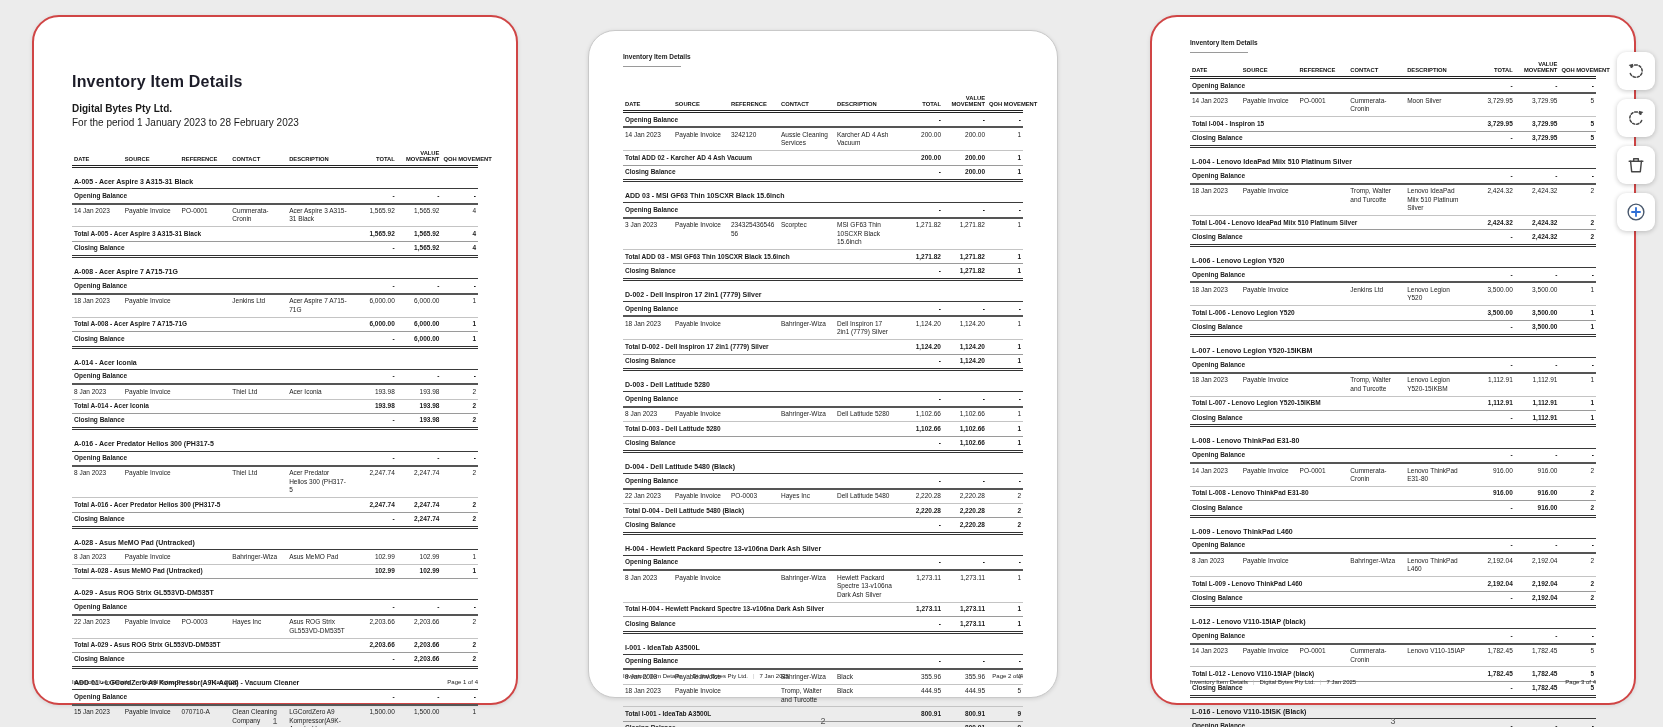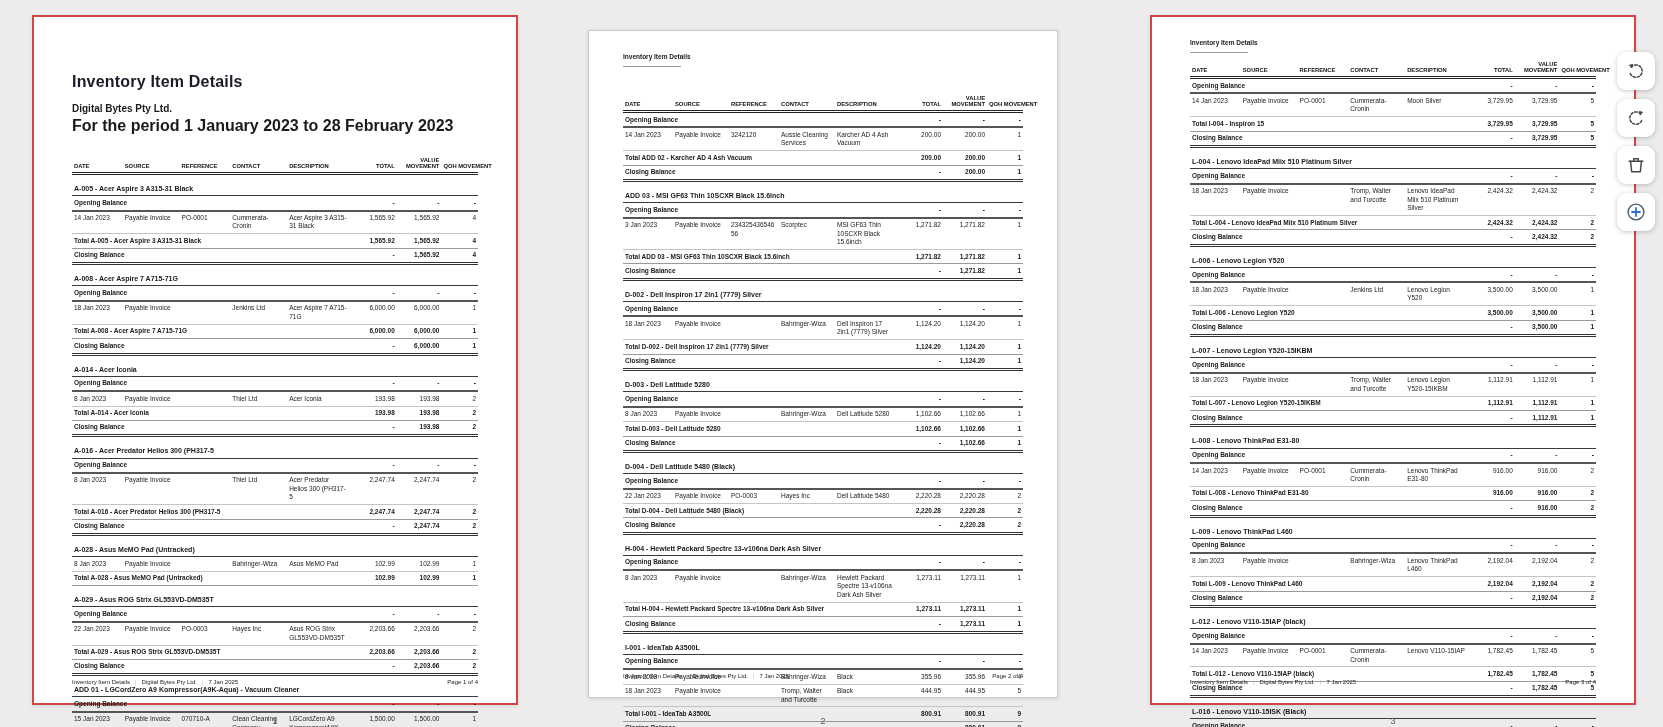--- a/index.html
+++ b/index.html
@@ -1,25 +1,25 @@
 <!DOCTYPE html>
 <html><head>
 <meta charset="utf-8">
 <style>
   html,body{margin:0;padding:0;}
   body{font-family:"Liberation Sans",sans-serif;background:#ececec;}
   .canvas{position:relative;width:1663px;height:727px;background:#ececec;overflow:hidden;}
-  .page{position:absolute;background:#ffffff;box-sizing:border-box;}
+  .page{position:absolute;background:#ffffff;box-sizing:border-box;border-radius:27px;}
   .page.selected{border:2px solid #d04545;box-shadow:0 1px 4px rgba(0,0,0,.10);}
   .page.plain{border:1px solid #c9c9c9;box-shadow:0 1px 4px rgba(0,0,0,.12);}
   .inner{position:absolute;left:0;top:0;right:0;bottom:0;padding:0 38px;color:#1a1a1a;}
   .inner.compact{padding:0 34px;}
   .title{font-size:16px;font-weight:bold;color:#1c1c28;margin:56px 0 12px 0;letter-spacing:.2px;}
   .company{font-size:10px;font-weight:bold;margin:0 0 3px 0;}
-  .period{font-size:16px;font-weight:bold;margin:0 0 20px 0;}
+  .period{font-size:10px;font-weight:normal;margin:0 0 20px 0;}
   .mini-head{font-size:6.5px;font-weight:bold;margin-top:22px;display:inline-block;}
   .mini-underline{width:58px;border-bottom:1px solid #9a9a9a;margin-top:3px;}
   .report-table{width:100%;border-collapse:collapse;table-layout:fixed;margin-top:6px;}
   .compact .report-table{margin-top:26px;}
   .report-table th{font-size:5.8px;font-weight:bold;text-align:left;vertical-align:bottom;
     padding:2px 2px 3px 2px;border-bottom:3px double #222;color:#111;}
   .report-table th.num{text-align:right;}
   .report-table th:last-child{white-space:nowrap;}
   .report-table td{font-size:6.5px;line-height:1.3;padding:2.5px 2px;vertical-align:top;
     border-bottom:1px solid #c4c4c4;word-wrap:break-word;}

